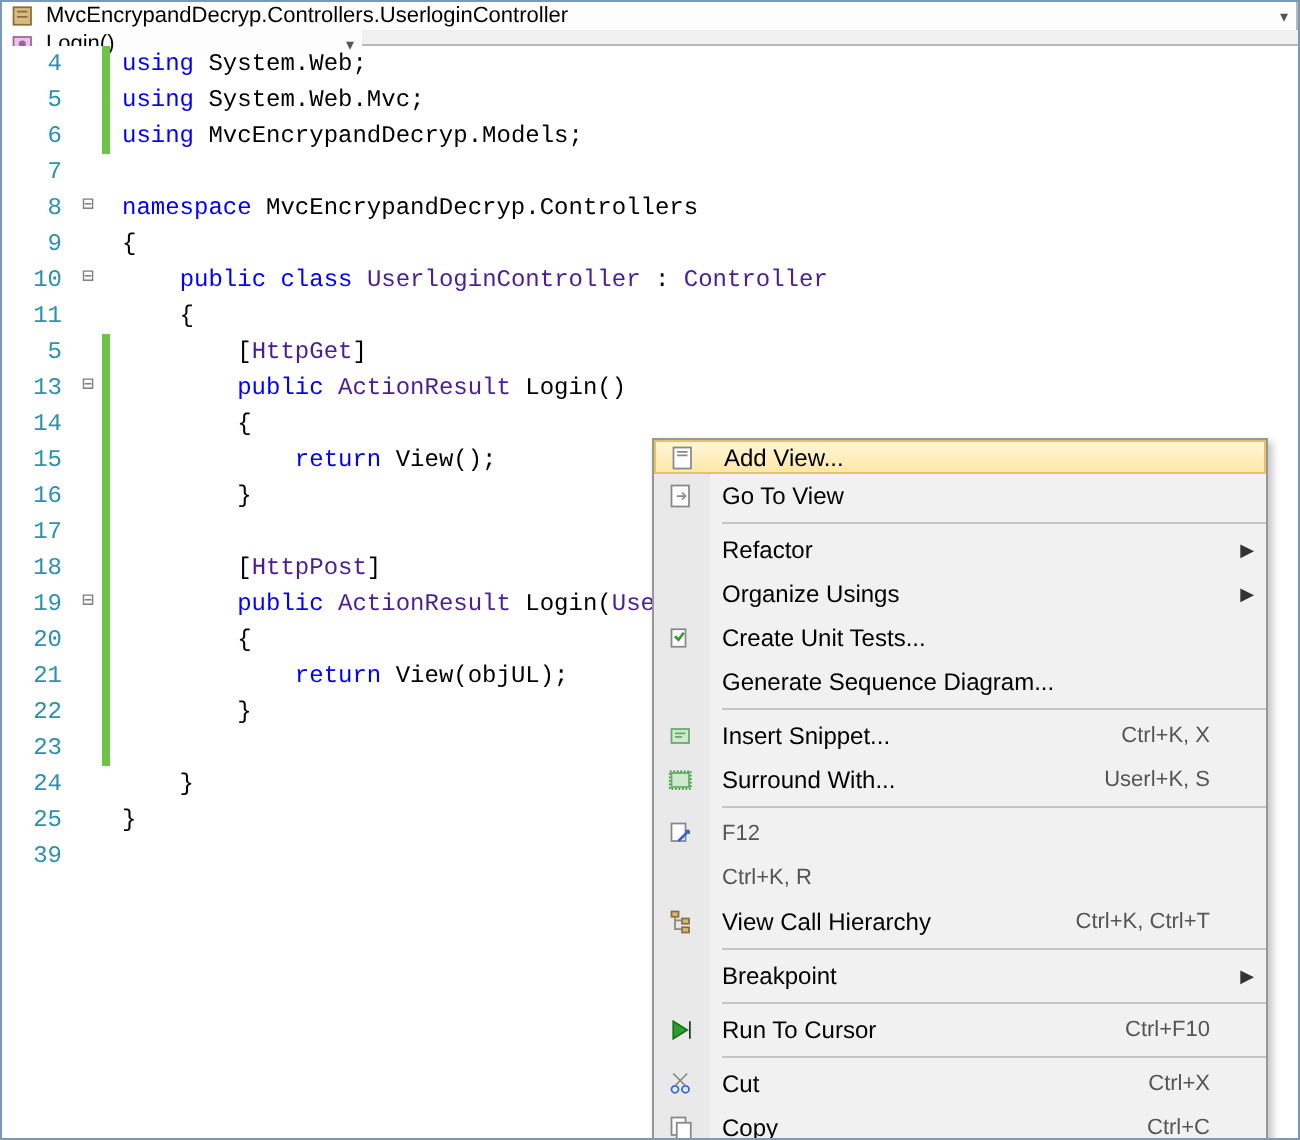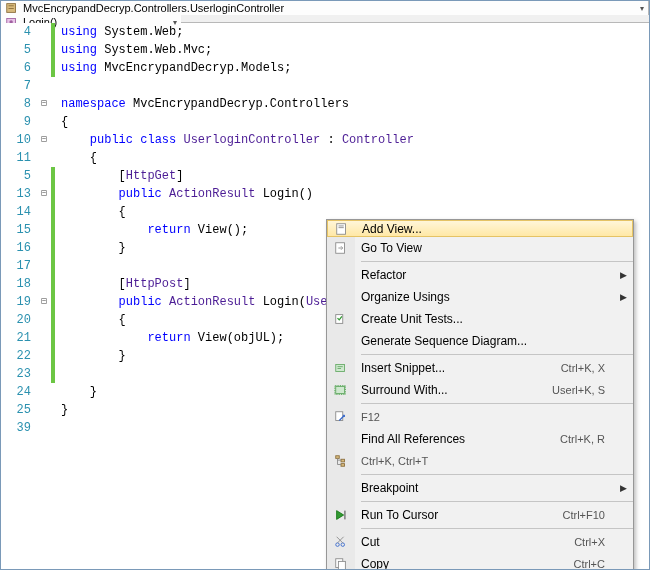--- a/index.html
+++ b/index.html
@@ -219,32 +219,32 @@
         <svg class="icon-svg" viewBox="0 0 16 16">
           <rect x="2" y="2" width="8" height="10" fill="#fff" stroke="#888"></rect>
           <path d="M6 12 L12 6" stroke="#36c" stroke-width="1.5"></path>
           <path d="M12 6 L10 6 M12 6 L12 8" stroke="#36c"></path>
         </svg>
       </div>
       <span class="menu-shortcut">F12</span>
     </div>
     <div class="menu-item">
       <div class="menu-icon-col"></div>
-      <span class="menu-label">Find All References</span>
       <span class="menu-shortcut">Ctrl+K, R</span>
     </div>
     <div class="menu-item">
       <div class="menu-icon-col">
         <svg class="icon-svg" viewBox="0 0 16 16">
           <rect x="2" y="2" width="4" height="3" fill="#d7ba7d" stroke="#8a6d3b"></rect>
           <rect x="8" y="6" width="4" height="3" fill="#d7ba7d" stroke="#8a6d3b"></rect>
           <rect x="8" y="11" width="4" height="3" fill="#d7ba7d" stroke="#8a6d3b"></rect>
           <path d="M4 5 L4 12 L8 12 M4 7 L8 7" stroke="#888" fill="none"></path>
         </svg>
       </div>
+      <span class="menu-label">View Call Hierarchy</span>
       <span class="menu-shortcut">Ctrl+K, Ctrl+T</span>
     </div>
     <div class="menu-sep-full">
       <div class="menu-icon-col"></div>
       <div class="sep-line"></div>
     </div>
     <div class="menu-item">
       <div class="menu-icon-col"></div>
       <span class="menu-label">Breakpoint</span>
       <span class="menu-submenu">▶</span>

